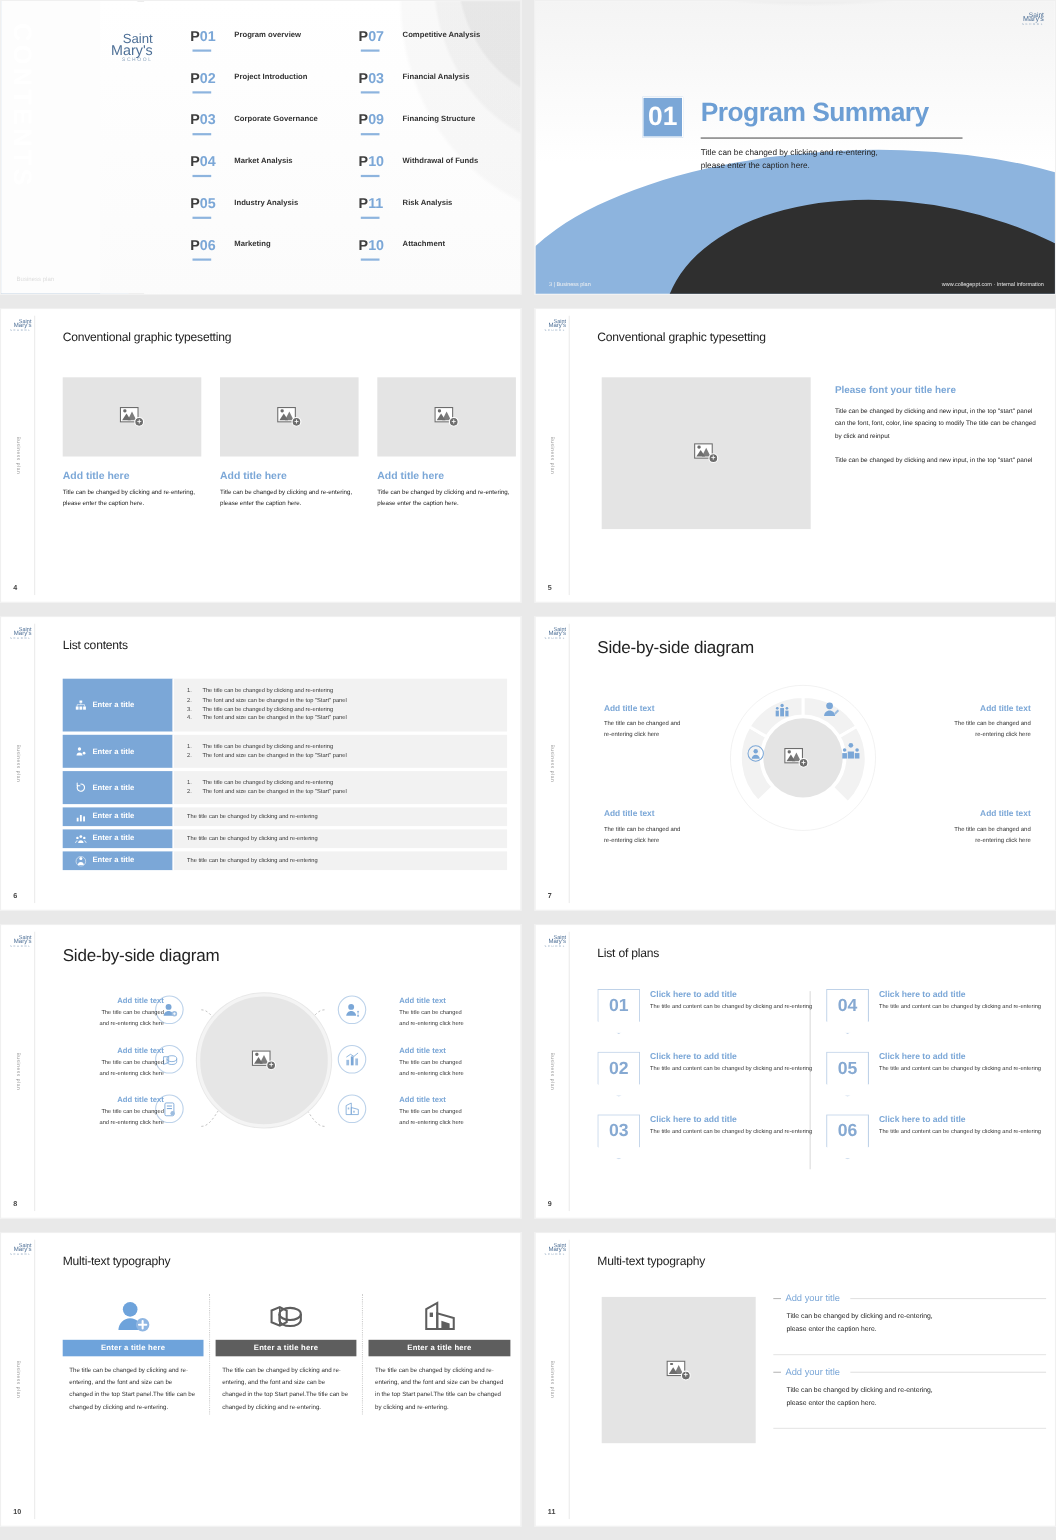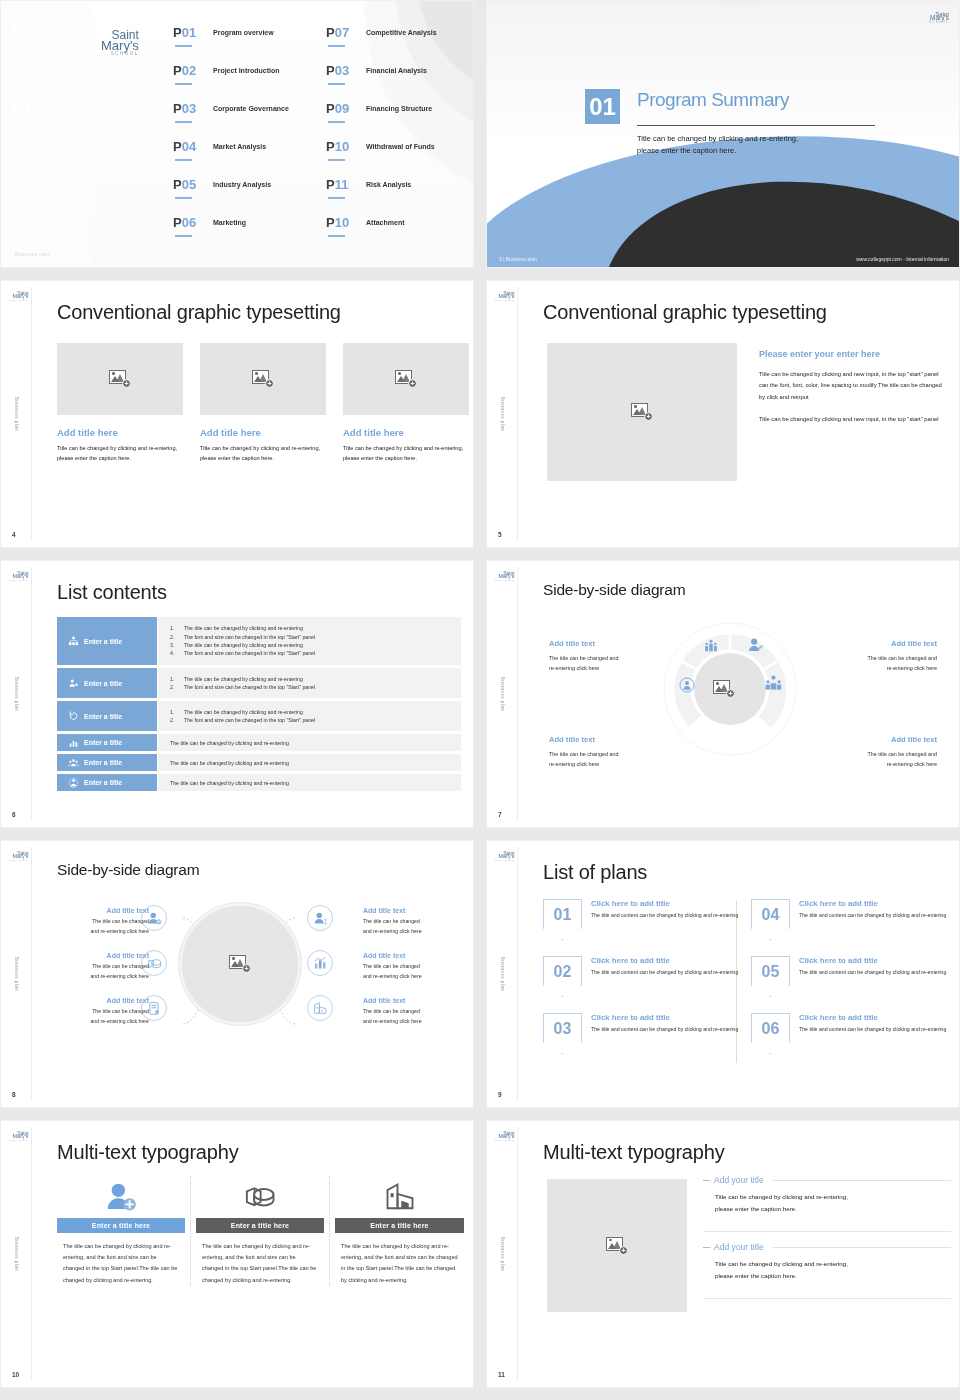--- a/index.html
+++ b/index.html
@@ -102,41 +102,41 @@
     border-radius: 100% 100% 0 0 / 100% 100% 0 0;
     transform: rotate(12deg);
   }
   .sum-badge {
     position:absolute; left:97px; top:87px; width:37px; height:37px;
     background:#7ba7d7; color:#fff; font-size:24px; font-weight:bold;
     display:flex; align-items:center; justify-content:center;
     border:1px solid #fff; z-index:6;
   }
   .sum-title {
-    position:absolute; left:150px; top:88px; font-size:19px; font-weight:normal;
+    position:absolute; left:150px; top:88px; font-size:24px; font-weight:bold;
     color:#6c9ed4; z-index:6; letter-spacing:-0.5px;
   }
   .sum-rule { position:absolute; left:150px; top:124px; width:238px; height:1px; background:#555; z-index:6;}
   .sum-cap { position:absolute; left:150px; top:132px; font-size:7.5px; color:#222; line-height:1.65; z-index:6;}
   .sum-foot-l { position:absolute; left:12px; bottom:5px; font-size:5px; color:#f2f2f2; z-index:7;}
   .sum-foot-r { position:absolute; right:10px; bottom:5px; font-size:5px; color:#e4e4e4; z-index:7;}
 
   
   .c-slide { background:#fff; }
   .c-logo { position:absolute; left:8px; top:10px; }
   .c-logo .l1 { font-size:5px; }
   .c-logo .l2 { font-size:5.5px; }
   .c-logo .l3 { font-size:2.5px; }
   .c-side {
     position:absolute; left:13px; top:50%; transform:translateY(-50%);
     writing-mode: vertical-rl; font-size:4.5px; color:#999; letter-spacing:0.5px;
   }
   .c-divider { position:absolute; left:30px; top:6px; bottom:6px; width:1px; background:#ececec; }
   .c-num { position:absolute; left:11px; bottom:9px; font-size:6.5px; color:#444; font-weight:bold;}
-  .c-title { position:absolute; left:56px; top:20px; font-size:20px; color:#222; font-weight:normal; letter-spacing:-0.2px;}
+  .c-title { position:absolute; left:56px; top:20px; font-size:11px; color:#222; font-weight:normal; letter-spacing:-0.2px;}
   .c-title.sm { font-size:15.5px; }
 
   
   .imgbox { background:#e4e4e4; display:flex; align-items:center; justify-content:center; }
   .img-ico { width:22px; height:18px; position:relative; }
   .img-ico .fr { position:absolute; left:0; top:0; width:17px; height:14px; border:1.4px solid #6d6d6d; background:#fff;}
   .img-ico .hill { position:absolute; left:1.6px; top:6px; width:0; height:0;
     border-left:4.5px solid transparent; border-right:4.5px solid transparent; border-bottom:6px solid #6d6d6d;}
   .img-ico .hill2 { position:absolute; left:7px; top:4px; width:0; height:0;
     border-left:4px solid transparent; border-right:4px solid transparent; border-bottom:8px solid #7d7d7d;}
@@ -389,21 +389,21 @@
     <div class="imgbox s5-img">
       <div class="img-ico">
         <div class="fr"></div>
           <div class="hill2"></div>
           <div class="hill"></div>
           <div class="dot"></div>
           <div class="plus">+</div>
       </div>
     </div>
     <div class="s5-txt">
-      <div class="s5-h">Please enter your enter here</div>
+      <div class="s5-h">Please font your title here</div>
       <div class="s5-p">Title can be changed by clicking and new input, in the top "start" panel can the font, font, color, line spacing to modify The title can be changed by click and reinput</div>
       <div class="s5-p2">Title can be changed by clicking and new input, in the top "start" panel</div>
     </div>
   </div>
 
   <div class="slide c-slide">
     <div class="sm-logo c-logo">
       <div class="l1">Saint</div>
       <div class="l2">Mary's</div>
       <div class="l3">SCHOOL</div>

